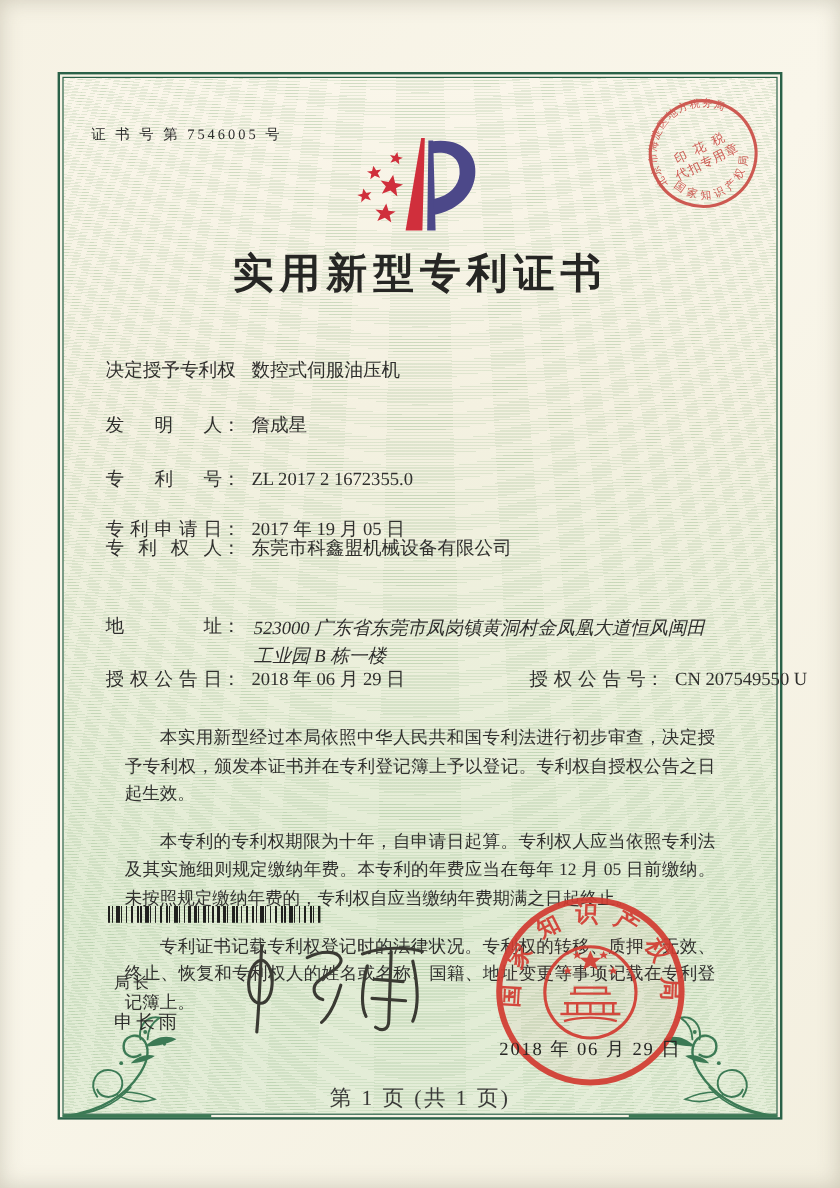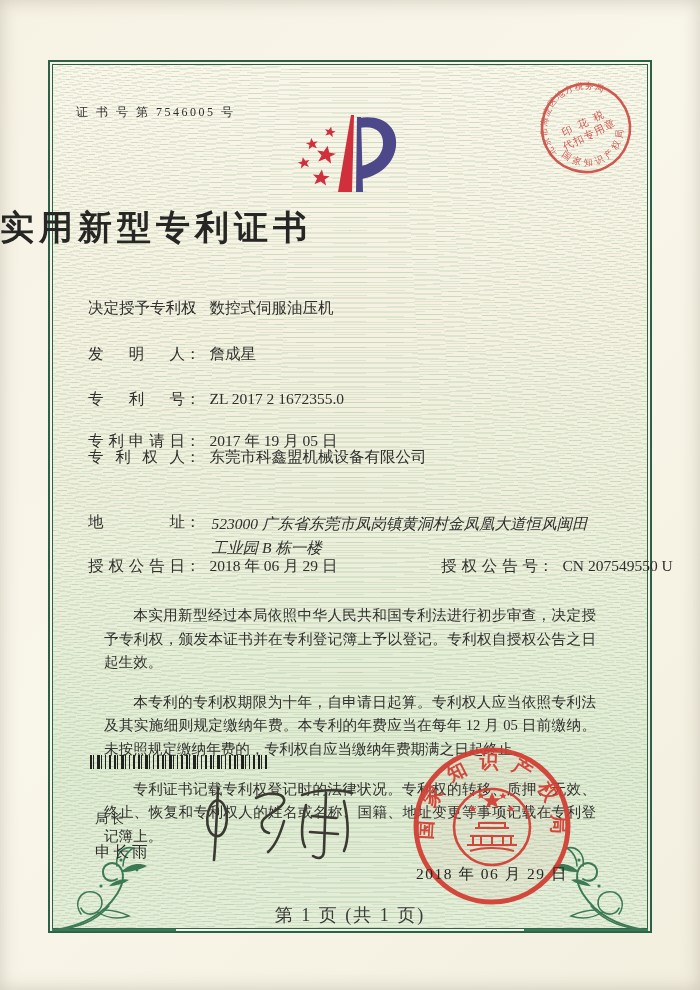--- a/index.html
+++ b/index.html
@@ -10,21 +10,21 @@
   
   .frame{position:absolute;left:48px;top:60px;width:604px;height:873px;box-sizing:border-box;
          border:2.5px solid #2a6148;}
   .frame-inner{position:absolute;inset:2px;border:1px solid #2a6148;
     background:
       repeating-radial-gradient(1400px 500px at 50% -300px, rgba(110,160,100,.16) 0 1.4px, transparent 1.4px 7px),
       repeating-radial-gradient(1400px 520px at 50% 1180px, rgba(100,155,95,.15) 0 1.4px, transparent 1.4px 7px),
       linear-gradient(180deg,#faf6ea 0%,#f4f1e1 32%,#ebefdb 58%,#e0ebd3 82%,#e4edd8 100%);}
   
   .certno{position:absolute;left:76px;top:104px;font-size:12px;letter-spacing:2.5px;color:#2e2e2e;}
-  .title{position:absolute;left:0;top:205px;width:700px;font-size:34px;
+  .title{position:absolute;left:0;top:205px;width:700px;text-align:center;font-size:34px;
          letter-spacing:5px;font-weight:600;color:#262624;}
   .frow{position:absolute;left:88px;font-size:15.5px;color:#2f2f2d;white-space:nowrap;}
   .flabel{display:inline-block;width:97px;text-align:justify;text-align-last:justify;vertical-align:top;}
   .fval{margin-left:9px;}
   .addr-val{display:inline-block;margin-left:11px;white-space:normal;width:452px;line-height:24px;vertical-align:top;font-style:italic;}
   .addr-val span{display:block;}
   .grantno{position:absolute;left:353px;top:0;}
   .paras{position:absolute;left:88px;top:588px;width:524px;font-size:14.6px;line-height:23.6px;
          text-align:justify;color:#30302e;}
   .paras p{margin:16px;text-indent:2em;}

